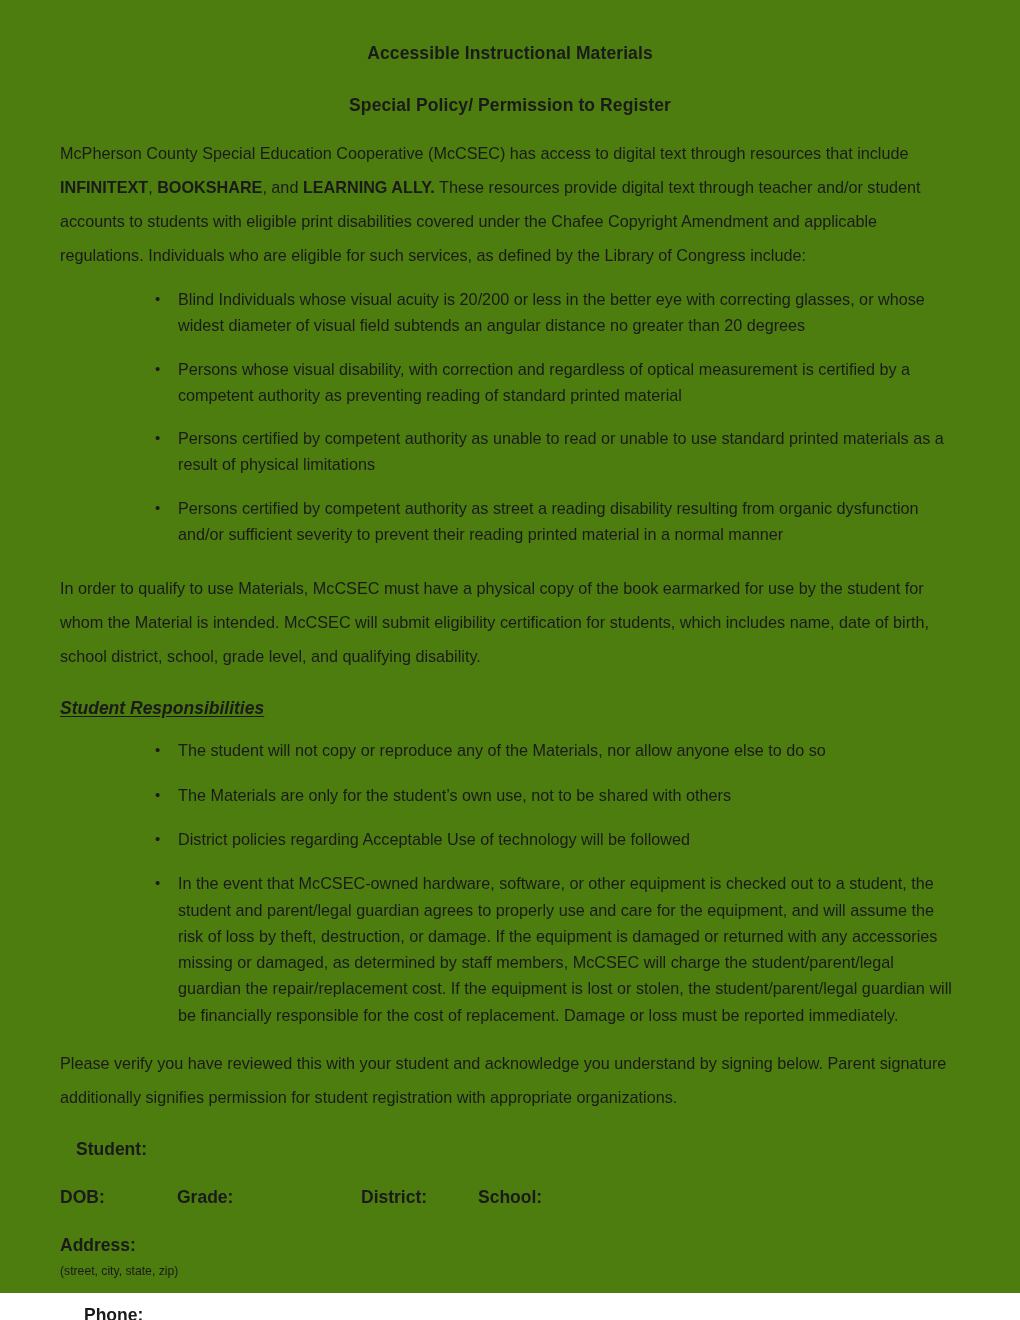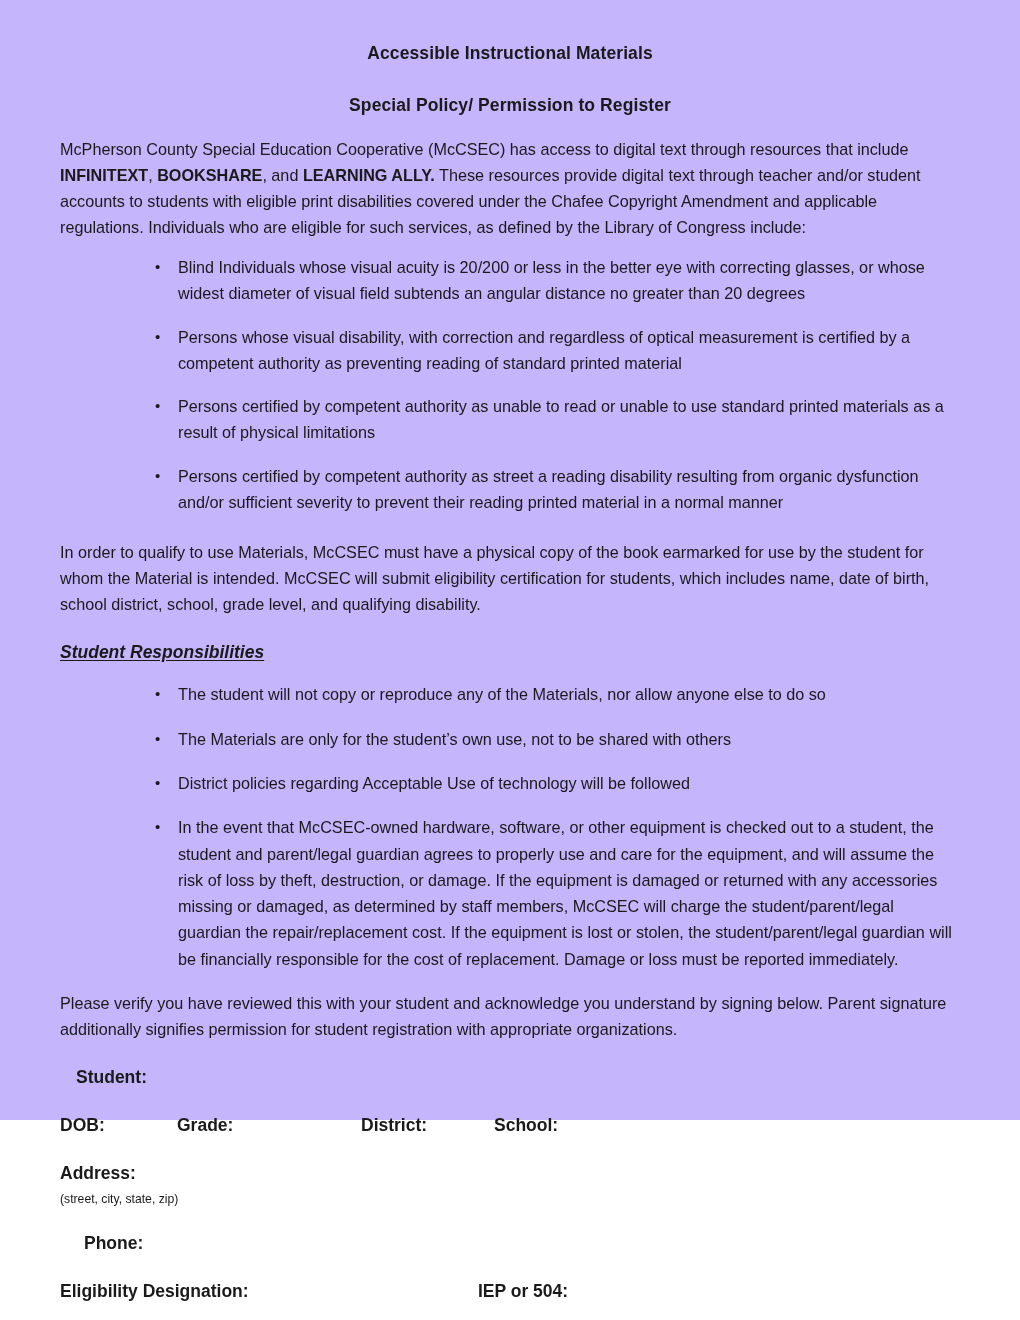--- a/index.html
+++ b/index.html
@@ -10,44 +10,44 @@
   body {
     width: 1020px;
     height: 1320px;
     font-family: "Liberation Sans", sans-serif;
     color: #1a1a1a;
     overflow: hidden;
   }
   .page {
     position: relative;
     width: 1020px;
-    height: 1120px;
+    height: 1293px;
     box-sizing: border-box;
     padding: 30px 60px 16px 60px;
-    background: #c4b5fd;
+    background: #4d7c0f;
   }
   .doc-title {
     text-align: center;
     font-weight: bold;
     font-size: 17.5px;
     line-height: 26px;
     margin: 10px 0 0 0;
     letter-spacing: 0.1px;
   }
   .doc-subtitle {
     text-align: center;
     font-weight: bold;
     font-size: 17.5px;
     line-height: 26px;
     margin: 26px 0 0 0;
     letter-spacing: 0.1px;
   }
   p.body-text {
     font-size: 16.2px;
-    line-height: 26px;
+    line-height: 34px;
     margin: 18px 0 0 0;
     text-align: left;
     max-width: 902px;
   }
   p.body-text.tight {
     margin-top: 24px;
   }
   .bold {
     font-weight: bold;
   }
@@ -149,21 +149,21 @@
   <div class="form-section">
 
     <div class="form-row">
       <span class="field-label" style="left:16px;">Student:</span>
     </div>
 
     <div class="form-row">
       <span class="field-label" style="left:0;">DOB:</span>
       <span class="field-label" style="left:117px;">Grade:</span>
       <span class="field-label" style="left:301px;">District:</span>
-      <span class="field-label" style="left:434px;text-align:center;">School:</span>
+      <span class="field-label" style="left:418px;text-align:center;">School:</span>
     </div>
 
     <div class="form-row">
       <span class="field-label" style="left:0;">Address:</span>
     </div>
 
     <div class="form-note">(street, city, state, zip)</div>
 
     <div class="form-row">
       <span class="field-label" style="left:0;margin-left:24px;">Phone:</span>

